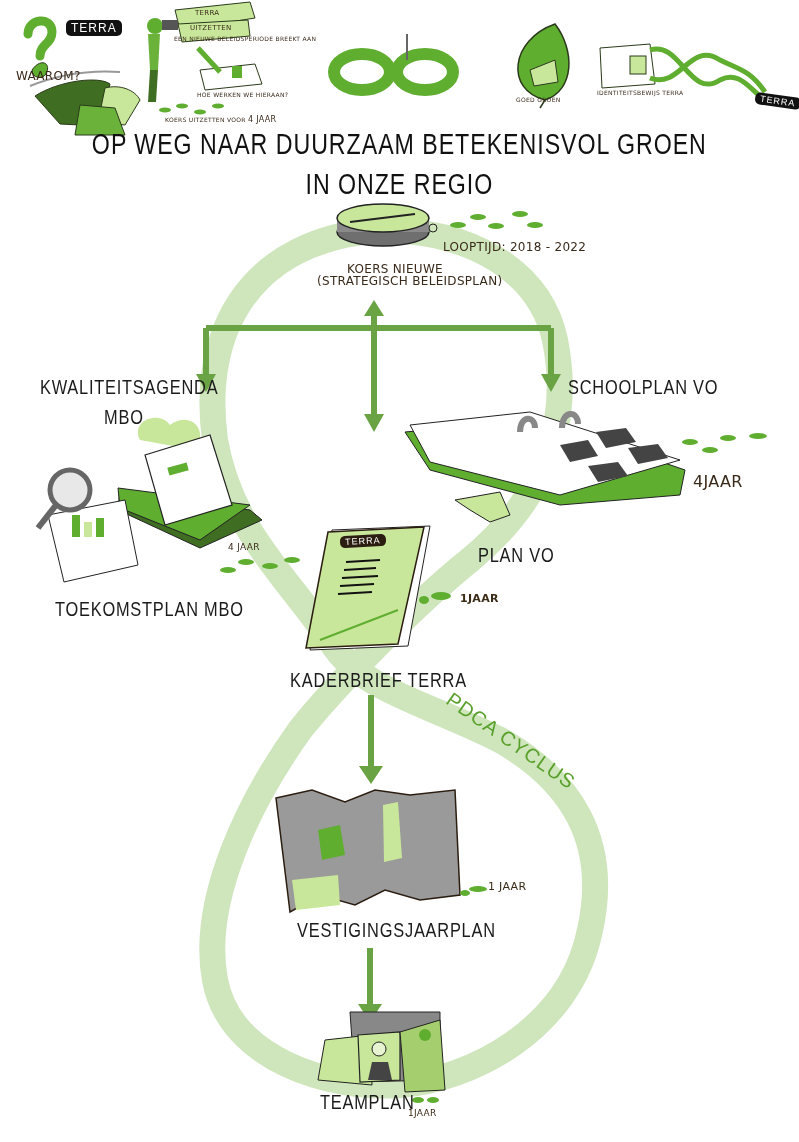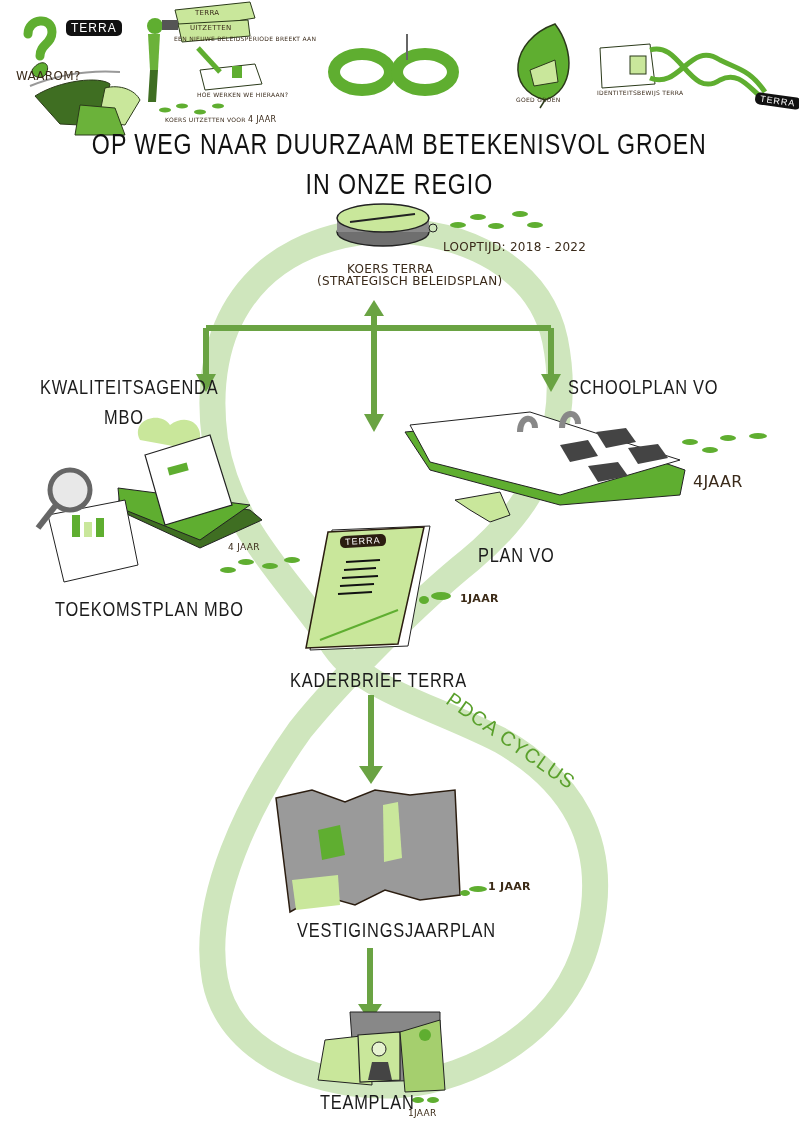--- a/index.html
+++ b/index.html
@@ -207,36 +207,36 @@
   <span>KOERS UITZETTEN VOOR</span>
   <span style="font-size:8px;">4 JAAR</span>
 </div>
 <div class="lbl hand" style="left:516px;top:96px;font-size:6px;">GOED GROEN</div>
 <div class="lbl hand" style="left:597px;top:89px;font-size:6px;">IDENTITEITSBEWIJS TERRA</div>
 <div class="badge" style="left:755px;top:95px;font-size:9px;transform:rotate(8deg);">TERRA</div>
 
 <div class="title" style="top:128px;"><span>OP WEG NAAR DUURZAAM BETEKENISVOL GROEN</span></div>
 <div class="title" style="top:168px;"><span>IN ONZE REGIO</span></div>
 
-<div class="lbl hand" style="left:347px;top:262px;">KOERS TERRA</div>
+<div class="lbl hand" style="left:347px;top:262px;">KOERS NIEUWE</div>
 <div class="lbl hand" style="left:317px;top:274px;">(STRATEGISCH BELEIDSPLAN)</div>
 <div class="lbl hand" style="left:443px;top:240px;">LOOPTIJD: 2018 - 2022</div>
 
 <div class="lbl big" style="left:40px;top:375px;">KWALITEITSAGENDA</div>
 <div class="lbl big" style="left:104px;top:405px;">MBO</div>
 <div class="lbl hand" style="left:228px;top:542px;font-size:9px;">4 JAAR</div>
 <div class="lbl big" style="left:55px;top:597px;">TOEKOMSTPLAN MBO</div>
 
 <div class="lbl big" style="left:568px;top:375px;">SCHOOLPLAN VO</div>
 <div class="lbl hand" style="left:693px;top:472px;font-size:16px;">4JAAR</div>
 <div class="lbl big" style="left:478px;top:543px;">PLAN VO</div>
 
 <div class="badge" style="left:340px;top:535px;font-size:9px;background:#2b1d10;transform:rotate(-3deg);">TERRA</div>
 <div class="lbl big" style="left:290px;top:668px;">KADERBRIEF TERRA</div>
 <div class="lbl hand hand-dark" style="left:460px;top:592px;font-size:11px;font-weight:bold;">1JAAR</div>
 
 <div class="pdca">PDCA CYCLUS</div>
 
 <div class="lbl big" style="left:297px;top:918px;">VESTIGINGSJAARPLAN</div>
-<div class="lbl hand hand-dark" style="left:488px;top:880px;font-size:11px;font-weight:bold;">1 JAAR</div>
+<div class="lbl hand hand-dark" style="left:488px;top:880px;font-size:11px;">1 JAAR</div>
 
 <div class="lbl big" style="left:320px;top:1090px;">TEAMPLAN</div>
 <div class="lbl hand hand-dark" style="left:408px;top:1108px;font-size:9px;">1JAAR</div>
 
 </body></html>

